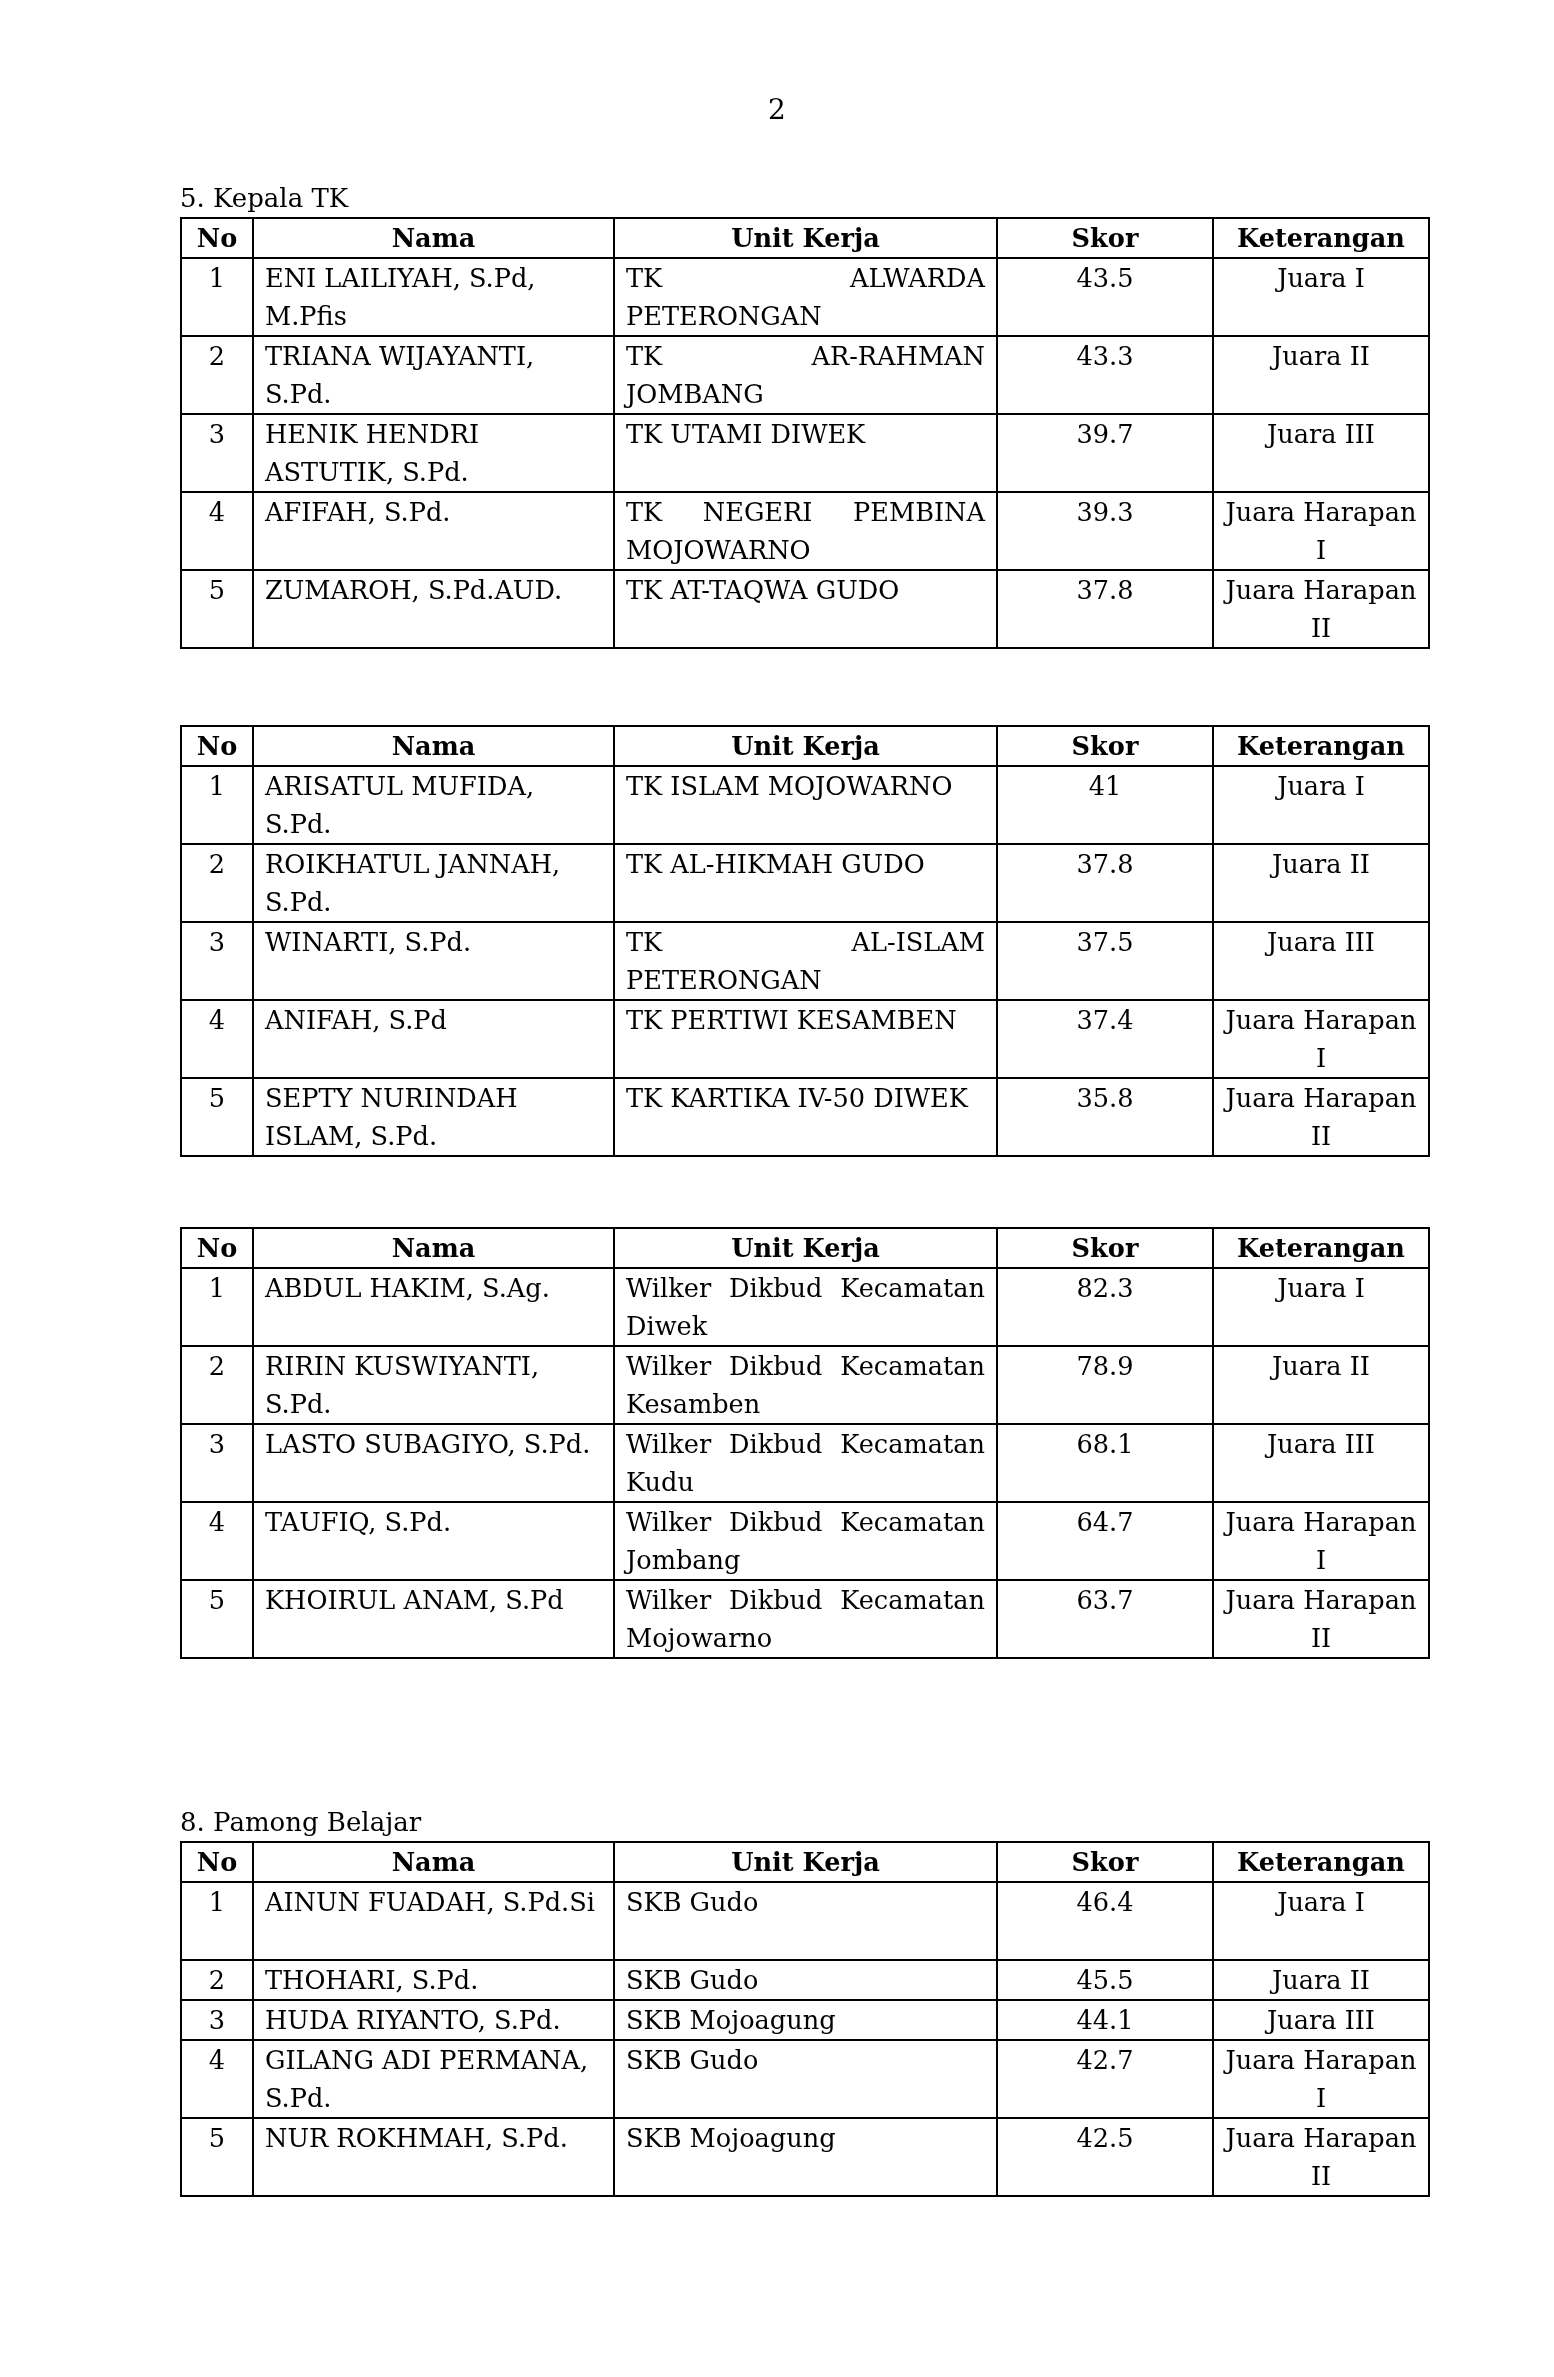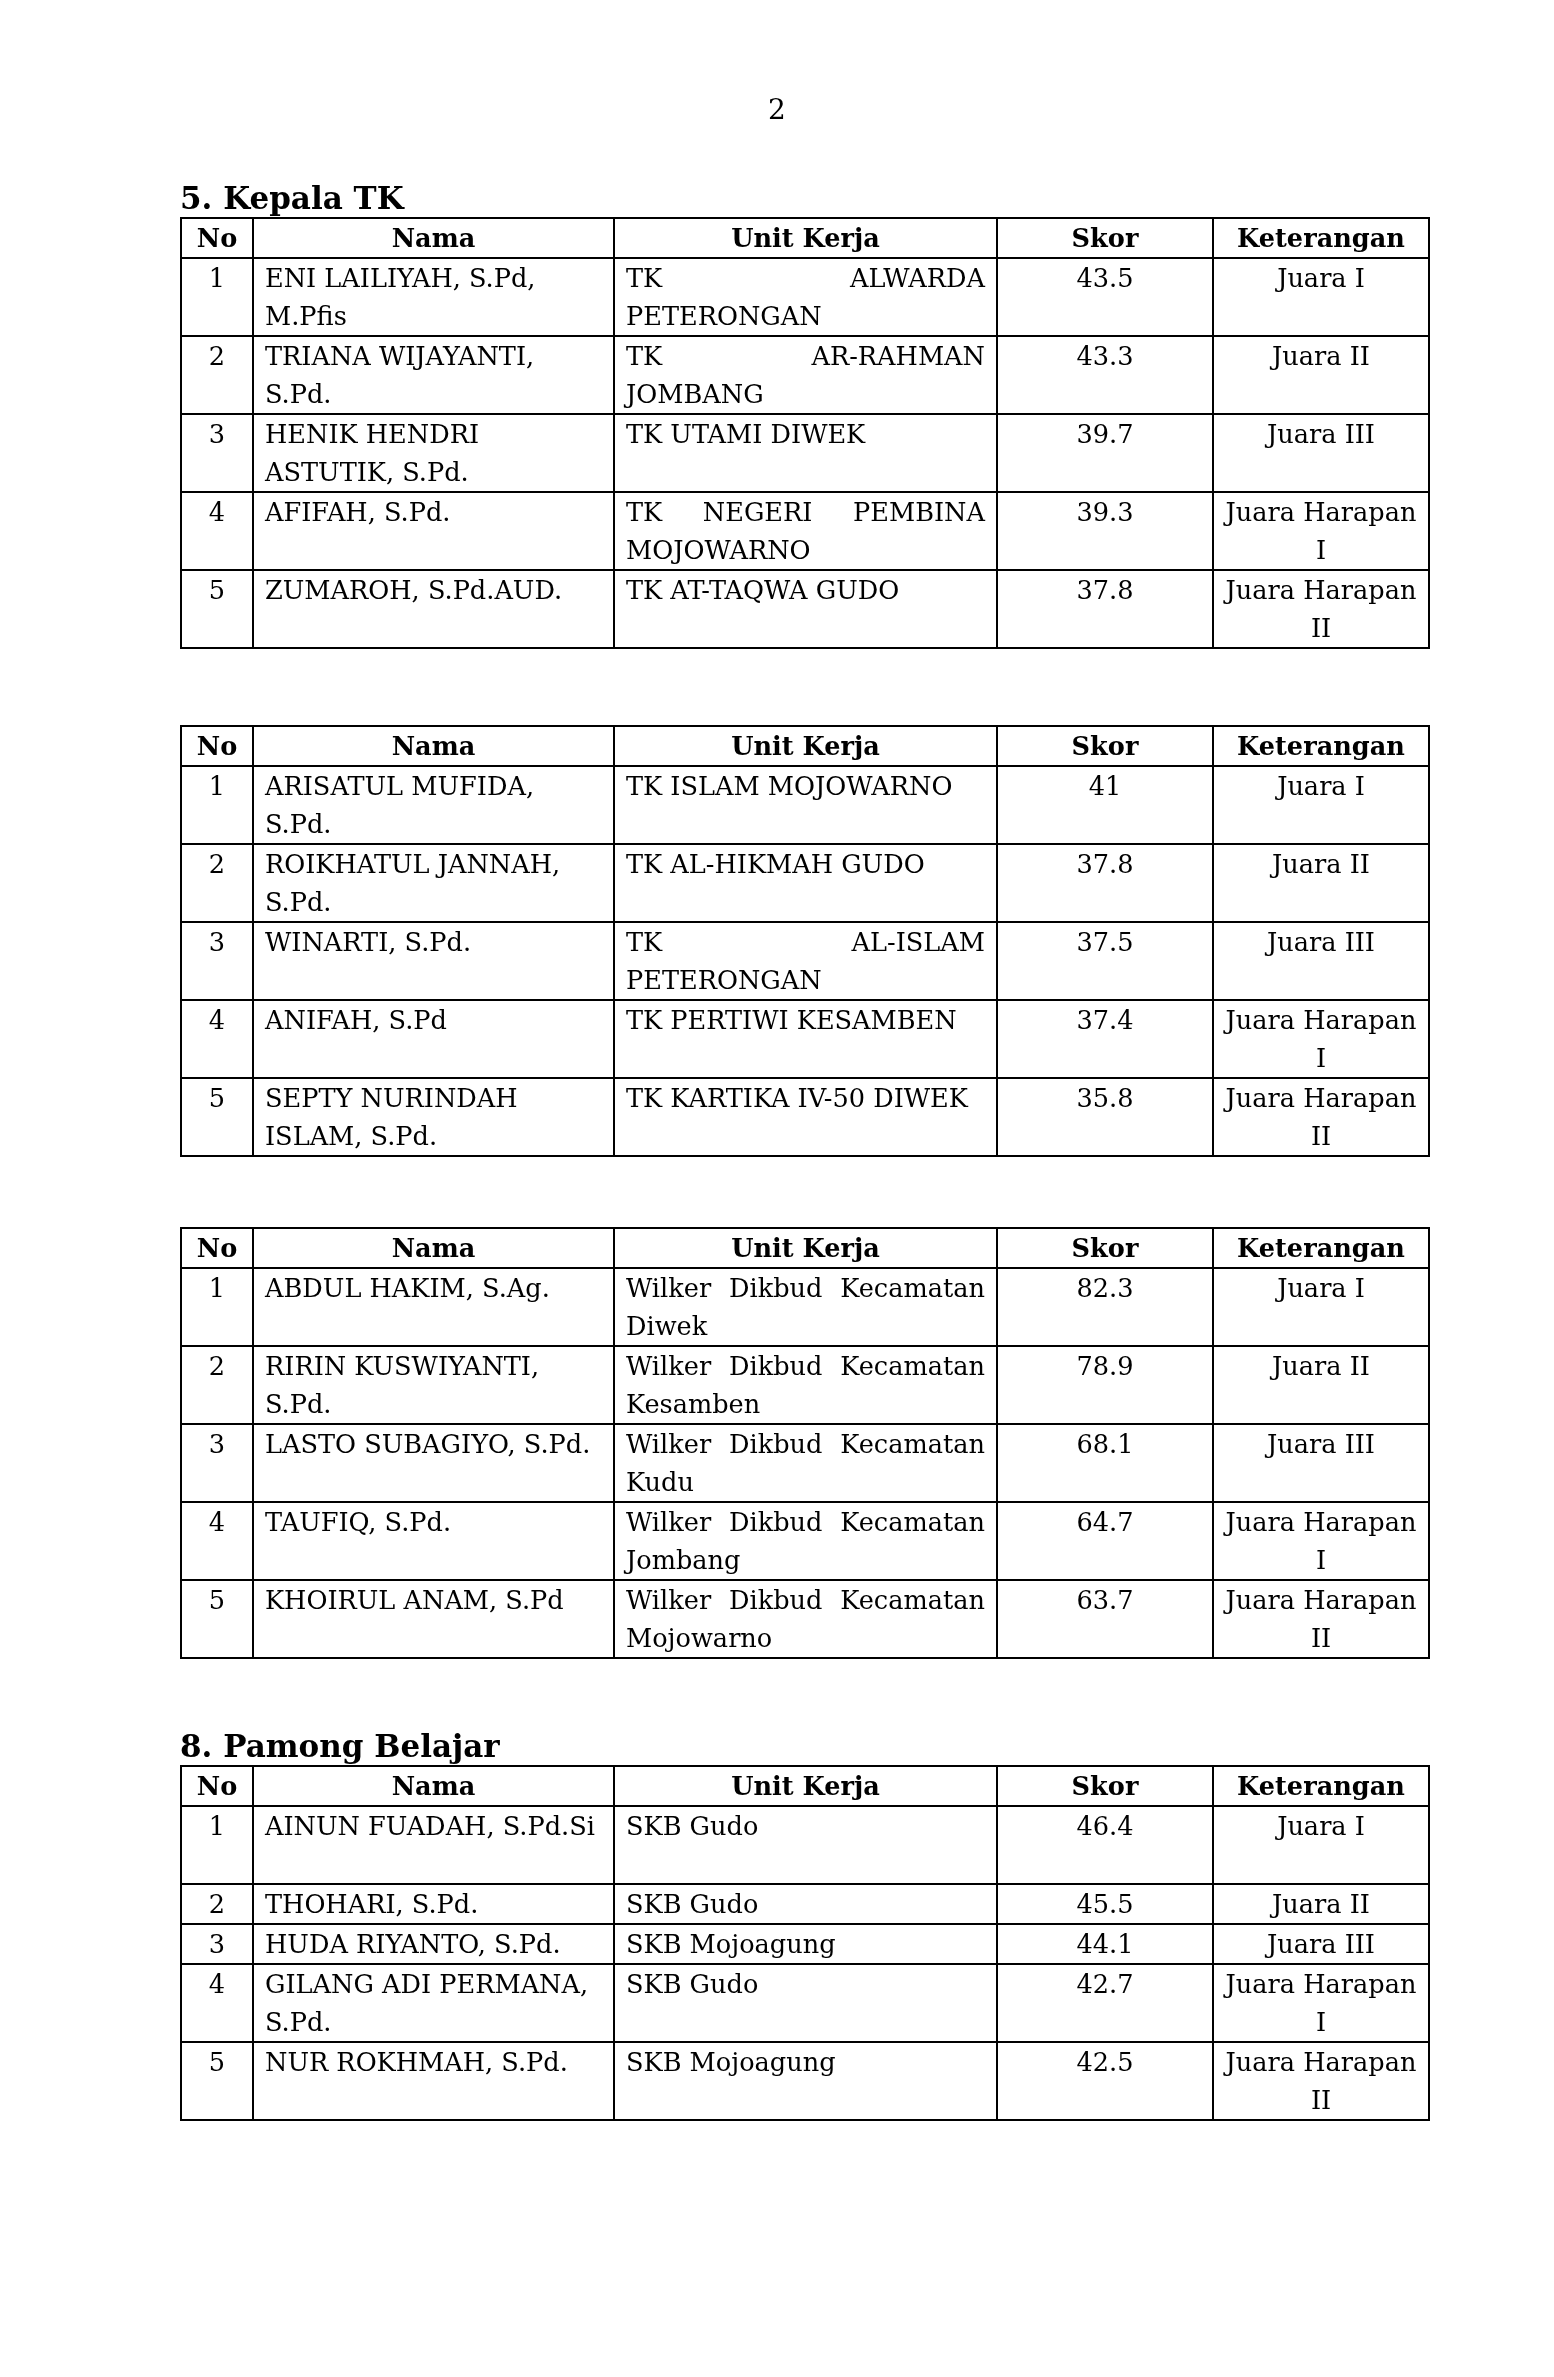--- a/index.html
+++ b/index.html
@@ -23,22 +23,22 @@
       text-align: center;
       font-size: 28px;
       line-height: 37px;
     }
     .section {
       position: absolute;
       left: 180px;
       width: 1247px;
     }
     .section-title {
-      font-weight: bold;
-      font-size: 31px;
+      font-weight: normal;
+      font-size: 26px;
       line-height: 37px;
       height: 37px;
       margin: 0;
     }
     table {
       border-collapse: collapse;
       width: 1247px;
       table-layout: fixed;
     }
     th, td {
@@ -238,21 +238,21 @@
         <td class="no">5</td>
         <td class="nama">KHOIRUL ANAM, S.Pd</td>
         <td class="unit">Wilker Dikbud Kecamatan Mojowarno</td>
         <td class="skor">63.7</td>
         <td class="ket">Juara Harapan II</td>
       </tr>
     </tbody>
   </table>
 </div>
 
-<div class="section" style="top:1728px;">
+<div class="section" style="top:1804px;">
   <h2 class="section-title">8. Pamong Belajar</h2>
   <table>
     <colgroup>
         <col class="c-no">
         <col class="c-nama">
         <col class="c-unit">
         <col class="c-skor">
         <col class="c-ket">
       </colgroup>
     <thead>

